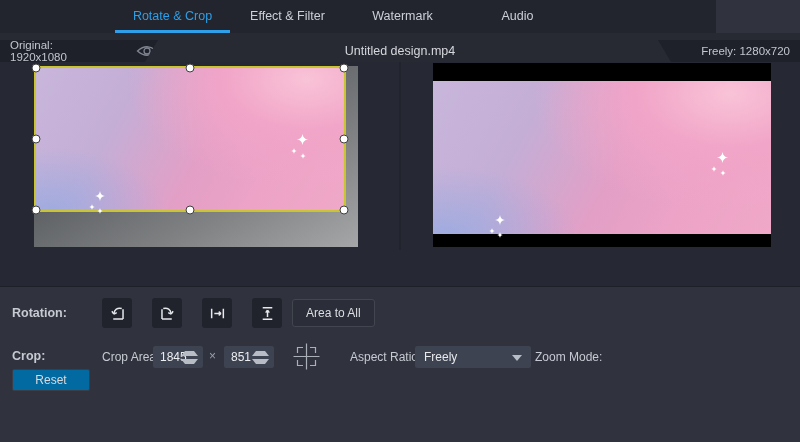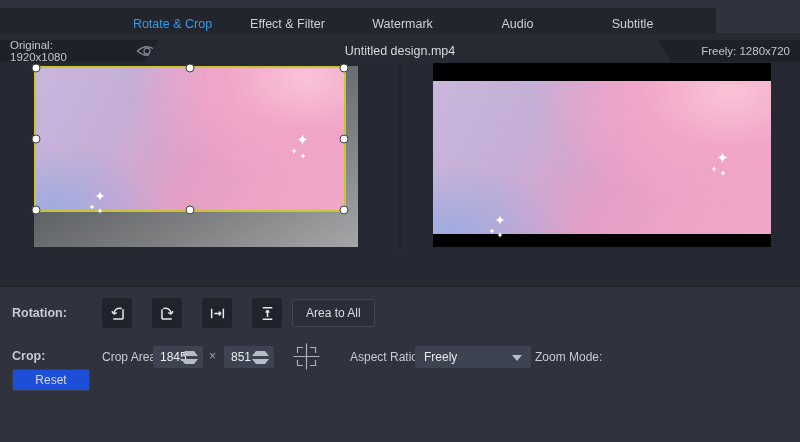--- a/index.html
+++ b/index.html
@@ -5,21 +5,21 @@
   html,body{margin:0;padding:0;background:#30333d;}
   .app{
     position:relative;width:800px;height:442px;overflow:hidden;
     background:#30333d;
     font-family:"Liberation Sans","DejaVu Sans",sans-serif;
     -webkit-font-smoothing:antialiased;
   }
   .abs{position:absolute;}
 
   
-  .tabbar{position:absolute;left:0;top:0;width:716px;height:33px;background:#22252d;border-bottom:1px solid #1b1e25;margin-top:8px;}
+  .tabbar{position:absolute;left:0;top:0;width:716px;height:33px;background:#22252d;border-bottom:1px solid #1b1e25;}
   .tab{position:absolute;top:0;height:33px;width:115px;line-height:33px;text-align:center;
        font-size:12.5px;color:#ccd0d8;cursor:pointer;}
   .tab.active{color:#2e9fe8;box-shadow:inset 0 -3px 0 #2e9fe8;}
 
   
   .header{position:absolute;left:0;top:33px;width:800px;height:29px;background:#272a33;}
   .side-tab{position:absolute;top:7px;height:22px;background:#1e212a;color:#c2c6ce;font-size:11.5px;
             display:flex;align-items:center;gap:24px;}
   .orig-tab{left:0;width:158px;clip-path:polygon(0 0,100% 0,calc(100% - 13px) 100%,0 100%);padding-left:10px;box-sizing:border-box;}
   .out-tab{right:0;width:142px;clip-path:polygon(0 0,100% 0,100% 100%,13px 100%);justify-content:flex-end;padding-right:10px;box-sizing:border-box;}
@@ -68,35 +68,34 @@
   .num-box input{position:absolute;left:0;top:0;width:32px;height:22px;background:transparent;border:none;outline:none;
                  color:#eceef1;font-size:12px;padding:0 0 0 7px;font-family:inherit;}
   .spin{position:absolute;right:5px;width:9px;cursor:pointer;}
   .spin-up{top:5px;border-left:4.5px solid transparent;border-right:4.5px solid transparent;border-bottom:5px solid #b8bcc4;height:0;}
   .spin-down{top:13px;border-left:4.5px solid transparent;border-right:4.5px solid transparent;border-top:5px solid #b8bcc4;height:0;}
   .mult{position:absolute;left:209px;top:62px;color:#9aa0a8;font-size:12px;}
   .dropdown{position:absolute;top:59px;height:22px;background:#3d4350;border-radius:2px;color:#e7e9ec;
             font-size:12px;line-height:22px;padding-left:9px;box-sizing:border-box;cursor:pointer;}
   .caret{position:absolute;right:9px;top:9px;width:0;height:0;
          border-left:5px solid transparent;border-right:5px solid transparent;border-top:6px solid #b9bdc6;}
-  .reset-btn{position:absolute;left:12px;top:82px;width:78px;height:22px;background:#1d4ed8;border:1px solid #3a3e48;
+  .reset-btn{position:absolute;left:12px;top:82px;width:78px;height:22px;background:#0369a1;border:1px solid #3a3e48;
              border-radius:2px;color:#d8dade;font-size:12px;display:flex;align-items:center;justify-content:center;
              cursor:pointer;box-sizing:border-box;}
 </style>
 </head>
 <body>
 
 <div class="app">
 
   <div class="tabbar">
     <div class="tab active" style="left:115px">Rotate &amp; Crop</div>
     <div class="tab" style="left:230px">Effect &amp; Filter</div>
     <div class="tab" style="left:345px">Watermark</div>
     <div class="tab" style="left:460px">Audio</div>
-    <div class="tab" style="left:575px">Subtitle</div>
   </div>
 
   <div class="header">
     <div class="side-tab orig-tab">
       <span>Original: 1920x1080</span>
       <span class="eye">
         <svg width="22" height="14" viewBox="0 0 22 14">
           <path d="M1.5 7 Q11 -1.5 20.5 7 Q11 15.5 1.5 7 Z" fill="none" stroke="#7f8590" stroke-width="1.3"></path>
           <circle cx="11" cy="7" r="3" fill="none" stroke="#7f8590" stroke-width="1.3"></circle>
         </svg>

